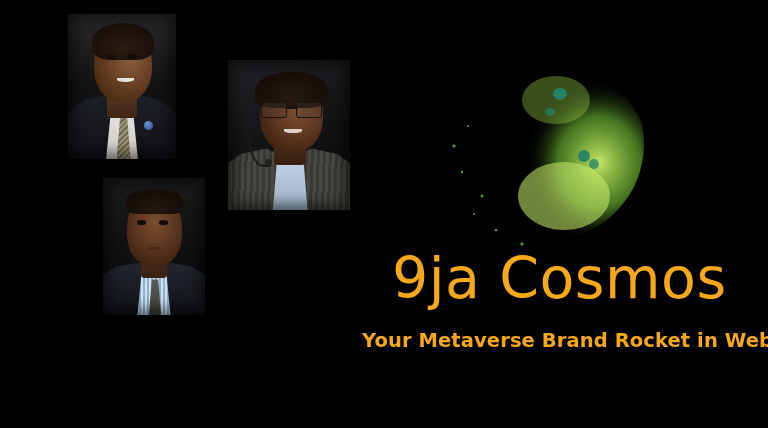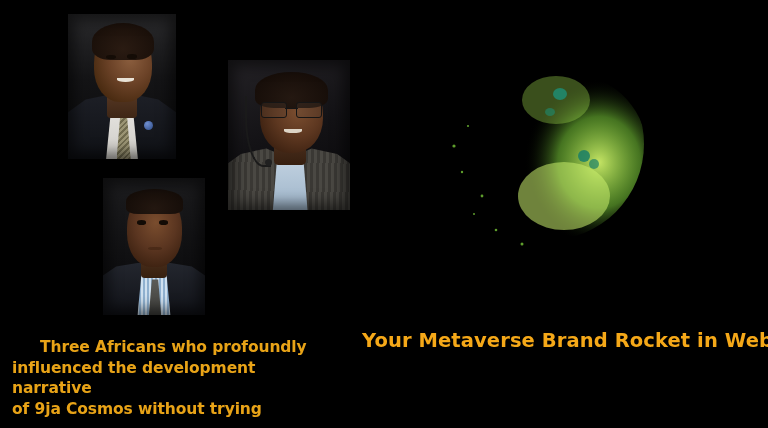--- a/index.html
+++ b/index.html
@@ -663,22 +663,18 @@
         <circle cx="24" cy="134" r="1.2"></circle>
         <circle cx="30" cy="88" r="1.1"></circle>
         <circle cx="44" cy="158" r="1.4"></circle>
         <circle cx="58" cy="192" r="1.3"></circle>
         <circle cx="36" cy="176" r="1.0"></circle>
         <circle cx="84" cy="206" r="1.5"></circle>
       </g>
     </svg>
   </div>
 
+  <div id="brand-logo">9ja Cosmos</div>
 
   <div id="brand-tagline">Your Metaverse Brand Rocket in Web 3</div>
 
-  <div id="caption">
-    <div class="line-1">Three Africans who profoundly</div>
-    <div class="line-2">influenced the development narrative</div>
-    <div class="line-3">of 9ja Cosmos without trying</div>
-  </div>
 
 </div>
 
 </body></html>

